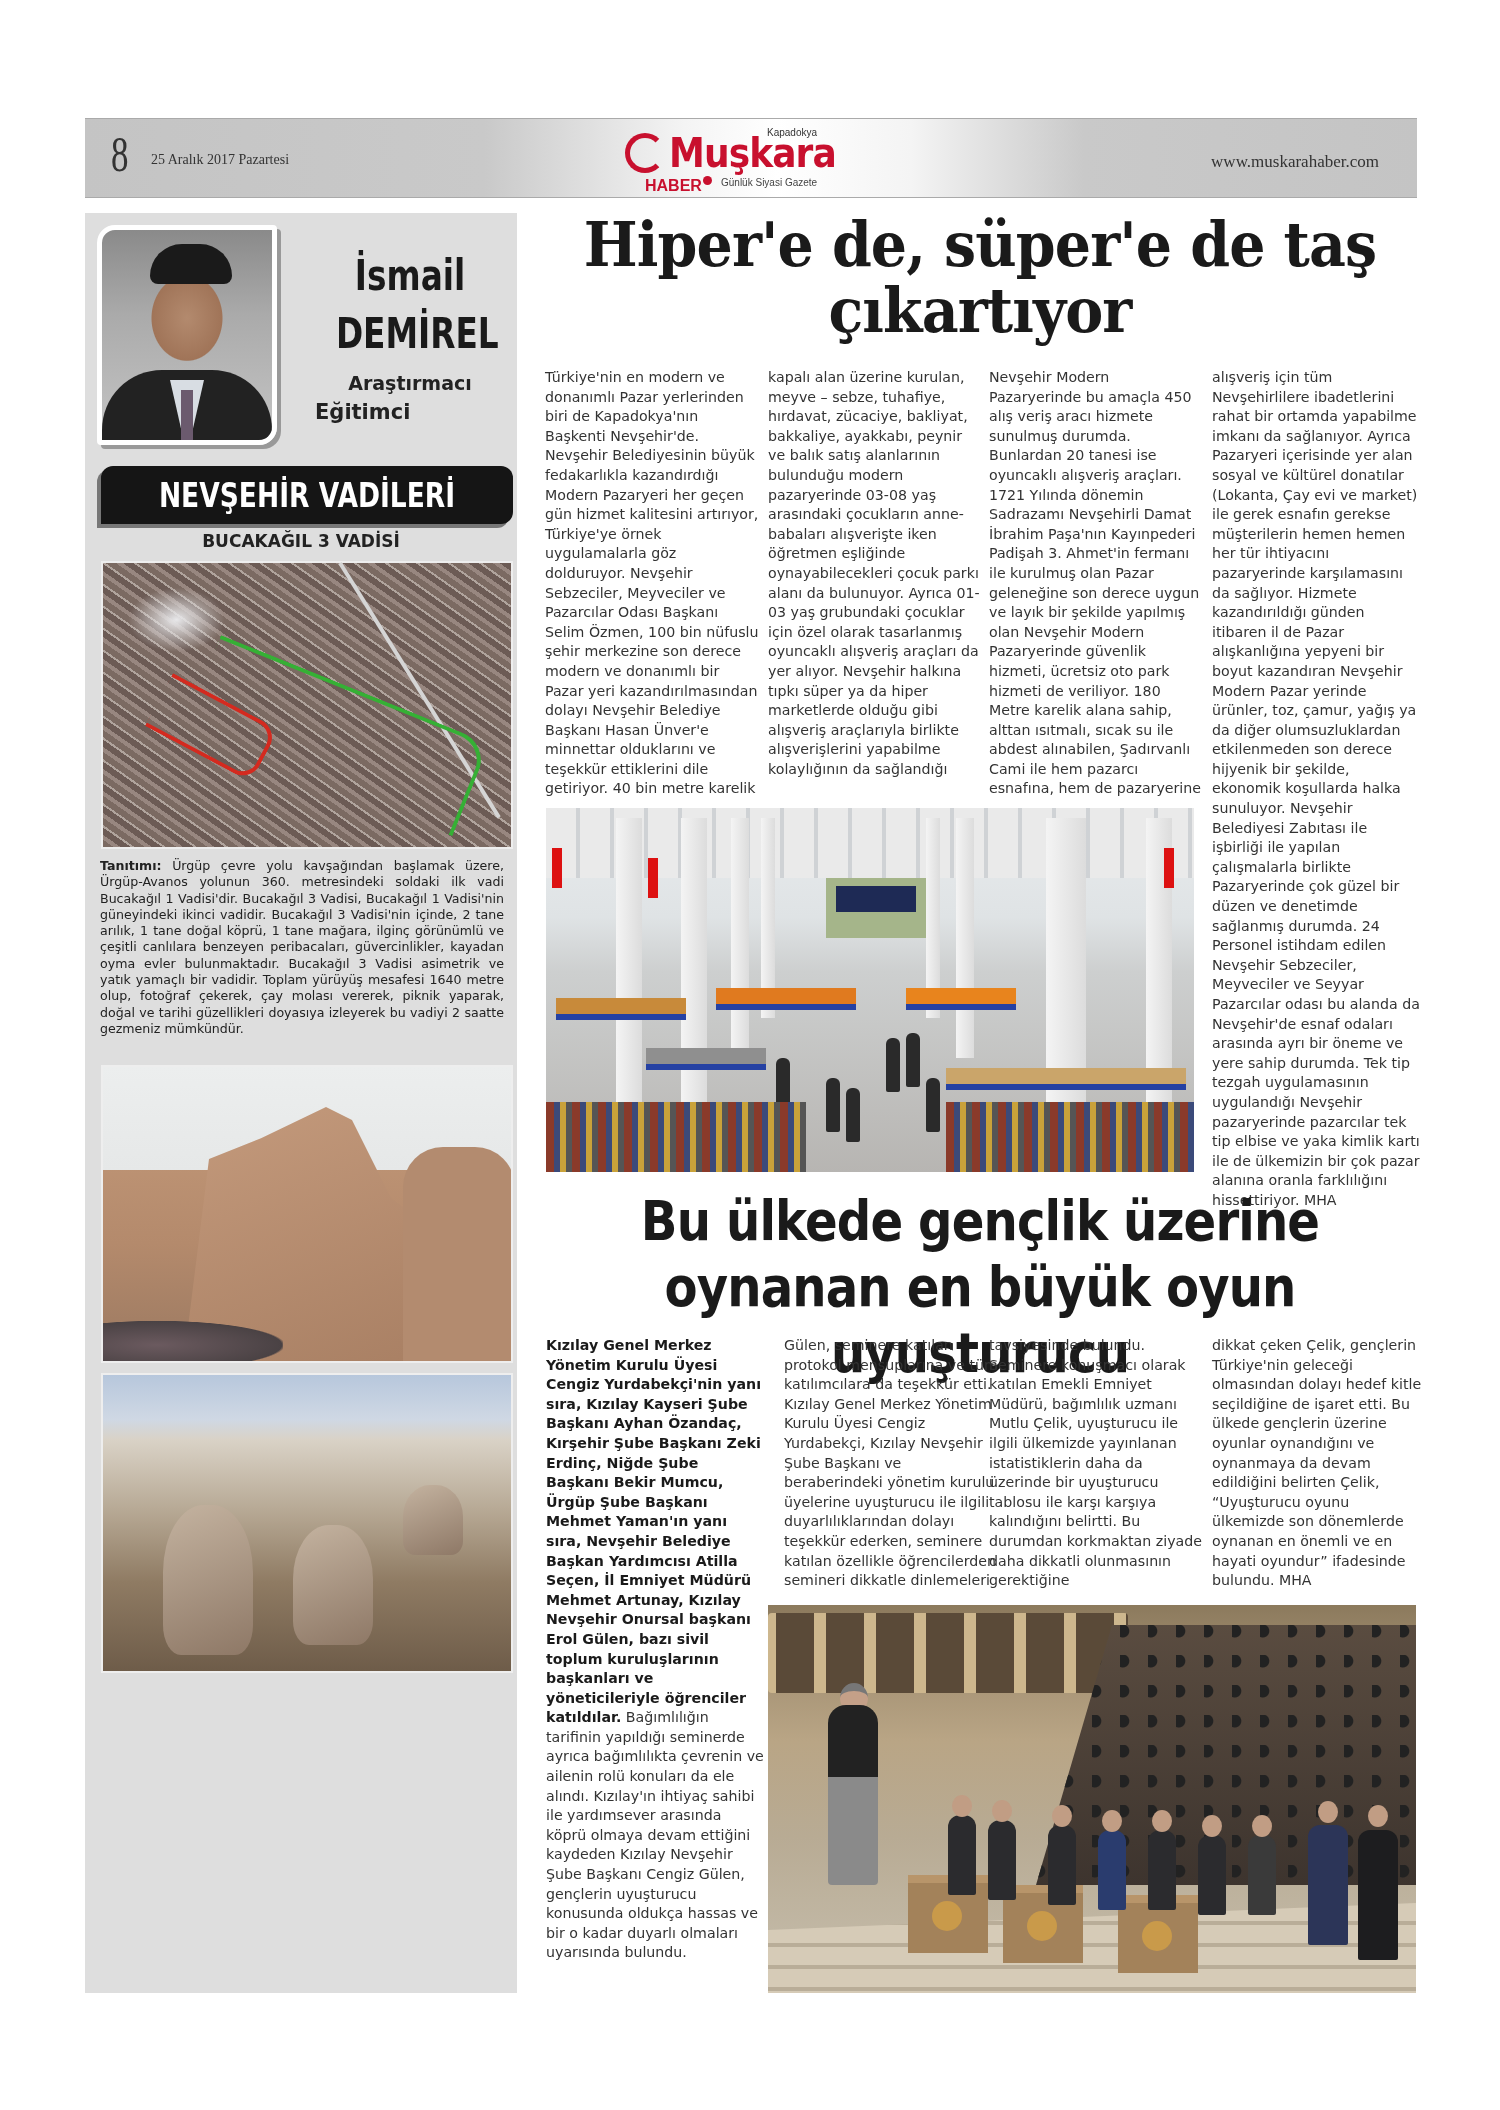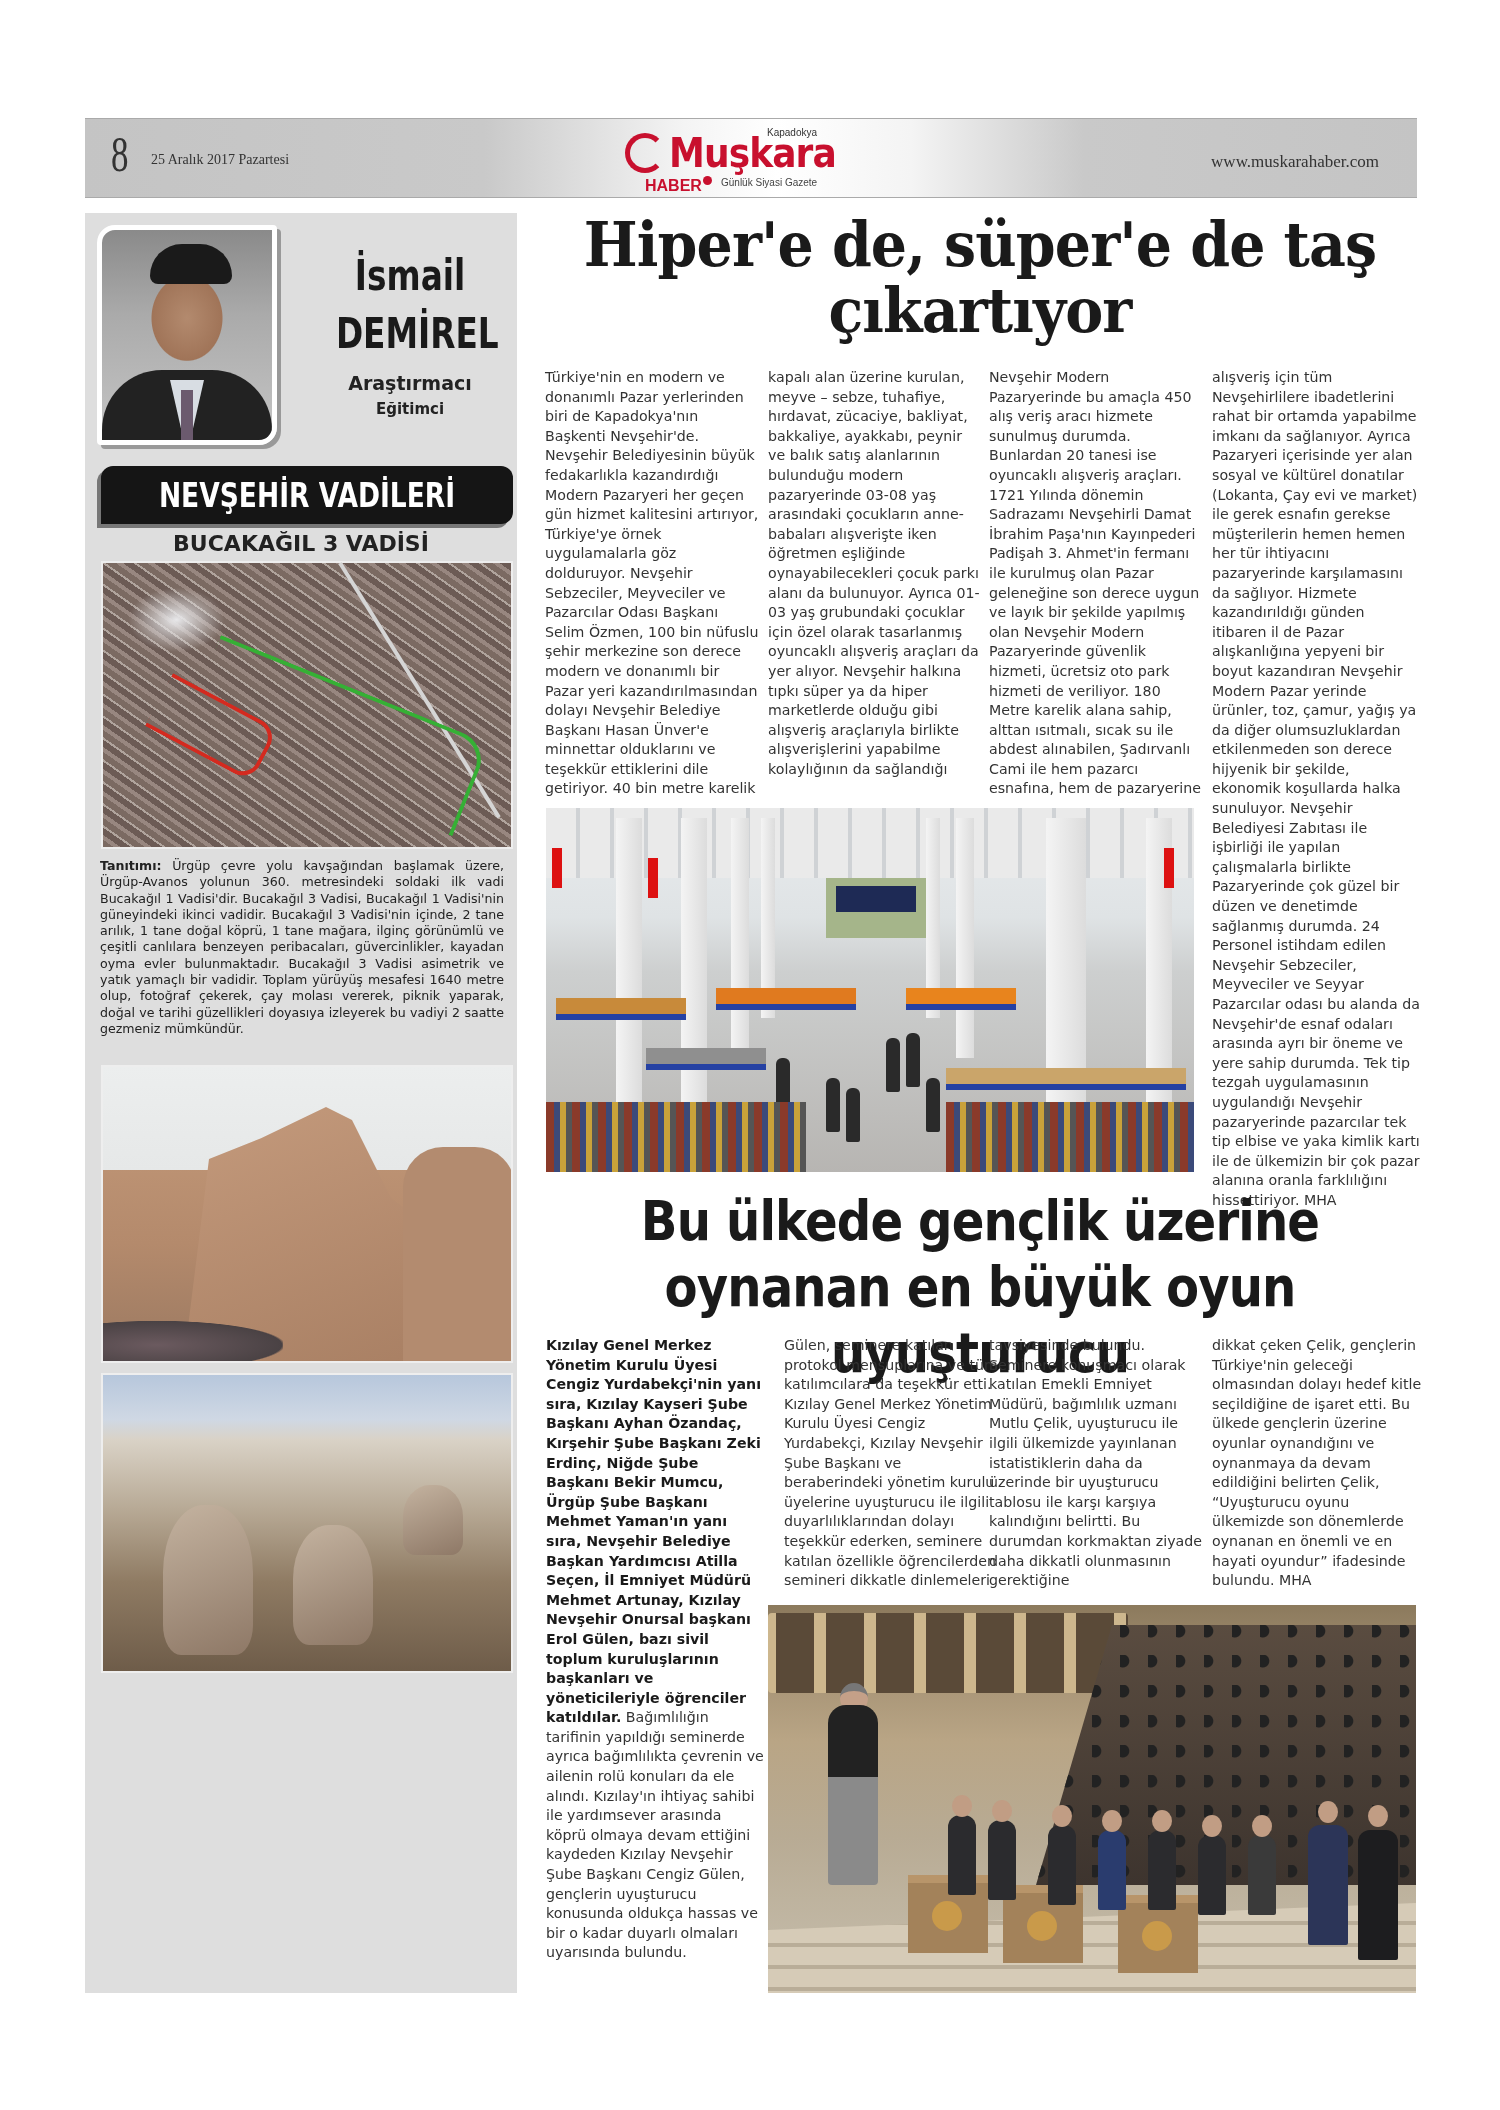--- a/index.html
+++ b/index.html
@@ -26,24 +26,24 @@
   .author-photo { position: absolute; left: 12px; top: 12px; width: 180px; height: 220px; border-radius: 18px 4px 18px 4px;
     border: 5px solid #fff; box-shadow: 4px 4px 0 #999; overflow: hidden;
     background: radial-gradient(ellipse 50px 60px at 50% 42%, #b38a6e 0%, #a07458 70%, transparent 72%), linear-gradient(180deg, #8a8a8a 0%, #aaa 40%, #c5c5c5 100%); }
   .author-hair { position: absolute; left: 48px; top: 14px; width: 82px; height: 40px; background: #1a1a1a; border-radius: 40px 40px 10px 10px; }
   .author-suit { position: absolute; left: 0; bottom: 0; width: 170px; height: 70px; background: #222; border-radius: 60px 60px 0 0; }
   .author-shirt { position: absolute; left: 68px; bottom: 0; width: 34px; height: 60px; background: #d8dde3; clip-path: polygon(0 0, 100% 0, 60% 100%, 40% 100%); }
   .author-tie { position: absolute; left: 79px; bottom: 0; width: 12px; height: 50px; background: #6b5a6e; }
   .author-first { position: absolute; left: 240px; top: 42px; width: 170px; text-align: center; font-family: "DejaVu Sans", sans-serif; font-weight: bold; font-size: 42px; color: #1a1a1a; transform: scaleX(0.78); line-height: 1; }
   .author-last { position: absolute; left: 230px; top: 100px; width: 190px; text-align: center; font-family: "DejaVu Sans", sans-serif; font-weight: bold; font-size: 42px; color: #1a1a1a; transform: scaleX(0.78); line-height: 1; }
   .author-role1 { position: absolute; left: 230px; top: 159px; width: 190px; text-align: center; font-family: "DejaVu Sans", sans-serif; font-weight: bold; font-size: 19px; color: #222; }
-  .author-role2 { position: absolute; left: 230px; top: 187px; width: 190px; text-align: center; font-family: "DejaVu Sans", sans-serif; font-weight: bold; font-size: 15px; color: #222; }
+  .author-role2 { position: absolute; left: 230px; top: 187px; width: 190px; font-family: "DejaVu Sans", sans-serif; font-weight: bold; font-size: 21px; color: #222; }
   .column-banner { position: absolute; left: 16px; top: 253px; width: 412px; height: 58px; background: #151515; border-radius: 12px 12px 12px 0; box-shadow: -4px 4px 0 #777; }
   .column-banner span { display: block; text-align: center; color: #fff; font-family: "DejaVu Sans", sans-serif; font-weight: bold; font-size: 34px; line-height: 58px; transform: scaleX(0.78); }
-  .valley-name { position: absolute; left: 0; top: 318px; width: 432px; text-align: center; font-family: "DejaVu Sans", sans-serif; font-weight: bold; font-size: 22px; color: #222; }
+  .valley-name { position: absolute; left: 0; top: 318px; width: 432px; text-align: center; font-family: "DejaVu Sans", sans-serif; font-weight: bold; font-size: 17px; color: #222; }
   .map-img { position: absolute; left: 16px; top: 348px; width: 412px; height: 288px; border: 2px solid #eee;
     background:
       radial-gradient(ellipse 60px 40px at 18% 20%, #e8e8ea 0%, transparent 80%),
       repeating-linear-gradient(35deg, #7b6a62 0 6px, #988780 6px 10px, #6c5b55 10px 16px, #b0a49d 16px 18px),
       #857570; }
   .map-road { position: absolute; left: 235px; top: 0; width: 4px; height: 300px; background: #d5d5d5; transform: rotate(-32deg); transform-origin: top; }
   .map-trail-green { position: absolute; left: 118px; top: 72px; width: 290px; height: 100px; border-top: 4px solid #35b035; border-right: 4px solid #35b035; transform: rotate(22deg); transform-origin: left top; border-radius: 0 30px 0 0; }
   .map-trail-red { position: absolute; left: 70px; top: 110px; width: 120px; height: 60px; border: 4px solid #d42a1f; border-left: none; transform: rotate(28deg); transform-origin: left top; border-radius: 0 20px 20px 0; }
   .intro-text { position: absolute; left: 15px; top: 645px; width: 404px; font-family: "DejaVu Sans", sans-serif; font-size: 12.6px; line-height: 16.3px; color: #222; text-align: justify; }
   .intro-text b { font-weight: bold; }

